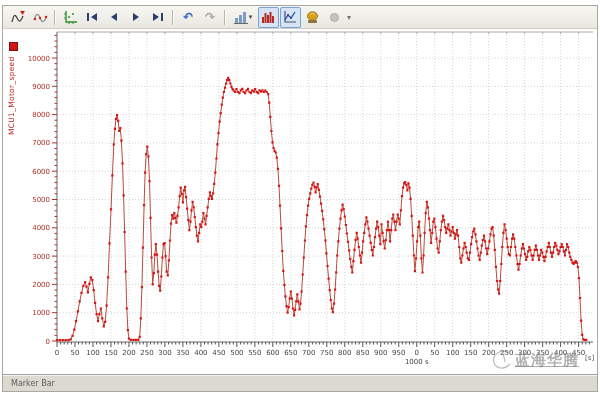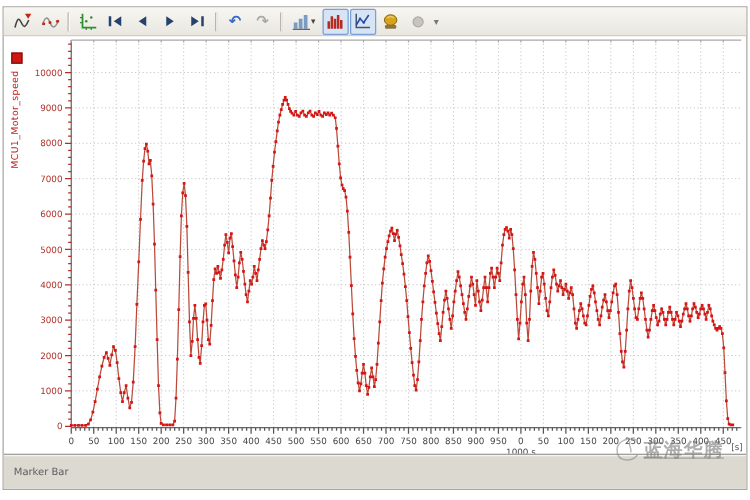--- a/index.html
+++ b/index.html
@@ -19,21 +19,21 @@
   .undo{color:#3b66c4;} .redo{color:#a9a9a9;} .caret{font-size:7px;color:#444;margin-left:1px;}
   .dotbtn{width:7px;height:7px;border-radius:50%;background:#c6c4bd;border:1px solid #aeaca5;}
   .overflow{font-size:8px;color:#777;margin-left:2px;}
   
   .chart-svg{position:absolute;left:0;top:24px;width:594px;height:361px;z-index:1;}
   .sig-chip{position:absolute;left:6px;top:36px;width:7px;height:7px;background:#cf1713;
     border:1px solid #7d120f;z-index:2;}
   .sig-label{position:absolute;left:4px;top:129px;transform:rotate(-90deg);transform-origin:0 0;
     font-size:7.5px;color:#c1211c;letter-spacing:0.3px;white-space:nowrap;z-index:2;}
   
-  .statusbar{position:absolute;left:0;bottom:0;width:100%;height:28px;box-sizing:border-box;
+  .statusbar{position:absolute;left:0;bottom:0;width:100%;height:17px;box-sizing:border-box;
     background:#dcd9d1;border-top:1px solid #a0a0a0;box-shadow:inset 0 1px 0 #f5f4f0;
     display:flex;align-items:center;z-index:5;}
   .statusbar span{font-size:8px;color:#5d5d5d;margin-left:8px;}
   
   .watermark{position:absolute;left:486px;top:342px;display:flex;align-items:center;z-index:7;
     pointer-events:none;}
   .watermark .wm-text{font-size:15px;font-weight:bold;color:rgba(125,125,125,0.62);
     text-decoration:underline;letter-spacing:1px;white-space:nowrap;}
 </style>
 </head>

